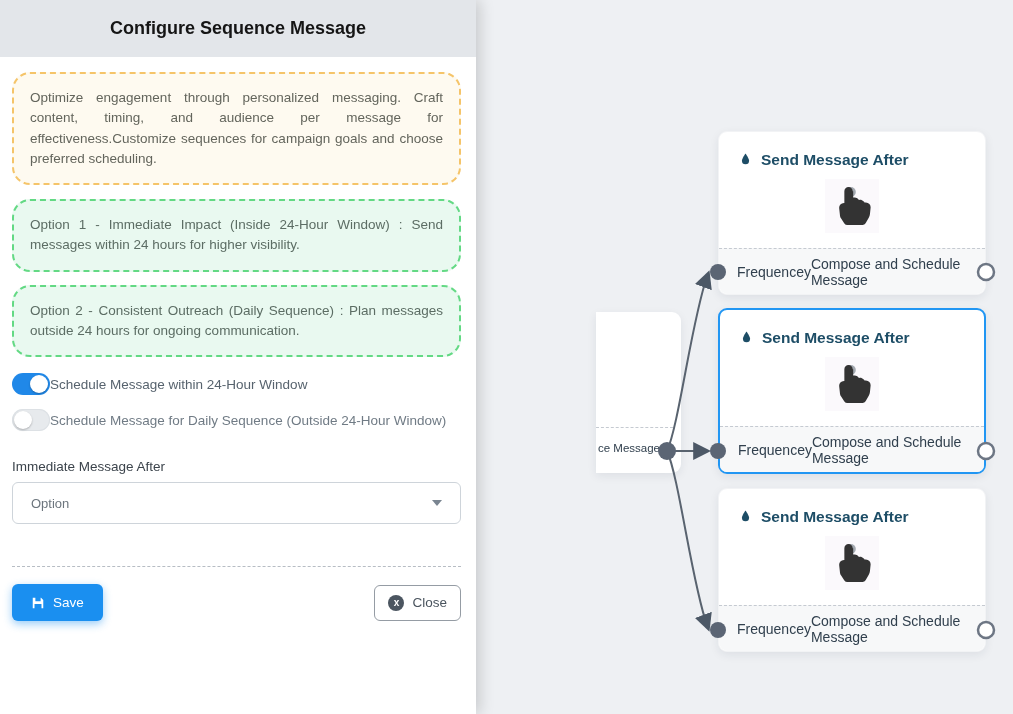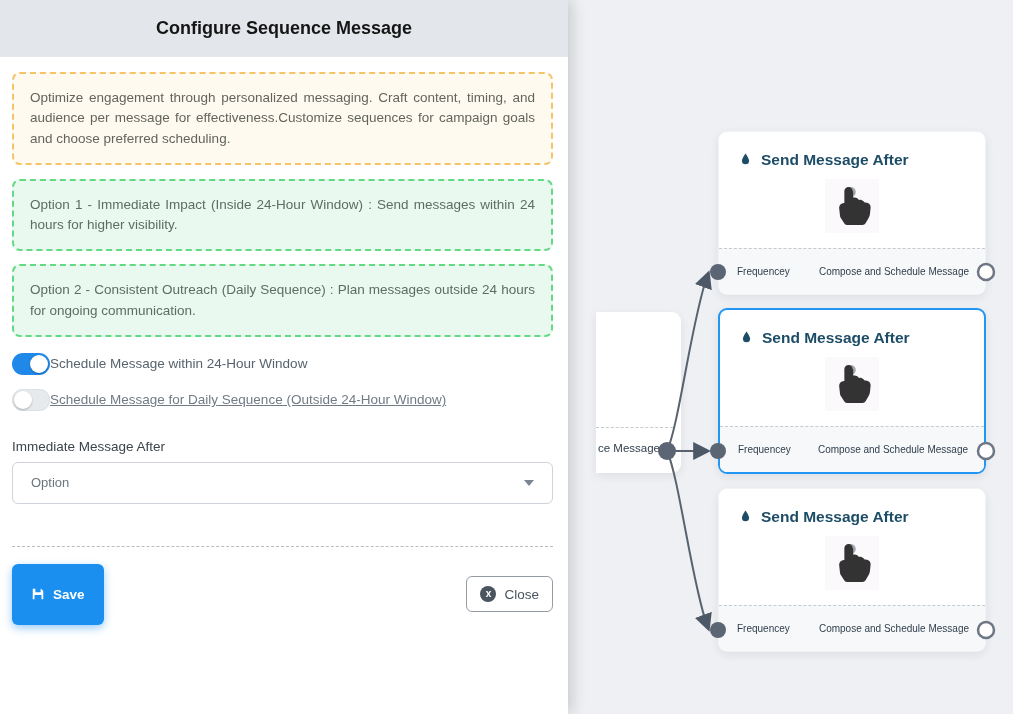--- a/index.html
+++ b/index.html
@@ -14,75 +14,75 @@
     box-shadow:0 3px 10px rgba(30,40,60,.08); z-index:1; }
   .flow-card.selected { border:2px solid #2196f3; height:166px; }
   .flow-card-title { display:flex; align-items:flex-start; gap:9px;
     padding:19px 20px 0 20px; font-size:15.5px; font-weight:bold; color:#1d4d66; }
   .hand-box { position:absolute; top:47px; left:50%; transform:translateX(-50%);
     width:54px; height:54px; background:#fbf9fc; display:flex;
     align-items:center; justify-content:center; }
   .flow-card-footer { position:absolute; left:0; right:0; bottom:0; height:46px;
     background:#f7f8f9; border-top:1px dashed #c5cad1; border-radius:0 0 9px 9px;
     display:flex; align-items:center; justify-content:space-between;
-    padding:0 16px 0 18px; font-size:10px; color:#31404e; }
+    padding:0 16px 0 18px; font-size:14px; color:#31404e; }
   .flow-card.selected .flow-card-footer { border-radius:0 0 7px 7px; }
 
   .partial-card { position:absolute; left:0; top:312px; width:85px; height:161px;
     background:#fff; border-radius:0 9px 9px 0;
     box-shadow:0 3px 10px rgba(30,40,60,.08); z-index:1; overflow:hidden; }
   .partial-divider { position:absolute; left:0; right:8px; top:115px;
     border-top:1px dashed #c5cad1; }
   .partial-label { position:absolute; left:2px; top:130px; font-size:11.5px;
     color:#31404e; white-space:nowrap; }
 
   .edges-svg { position:absolute; inset:0; z-index:5; pointer-events:none; }
 
   
-  .dialog-panel { position:absolute; left:0; top:0; width:568px; height:714px;
+  .dialog-panel { position:absolute; left:0; top:0; width:476px; height:714px;
     background:#fff; box-shadow:4px 0 14px rgba(0,0,0,.16); z-index:10; }
   .dialog-header { height:57px; background:#e3e6ea; display:flex;
     align-items:center; justify-content:center; font-size:18px; font-weight:bold;
     color:#151515; }
   .dialog-body { padding:15px 15px 0 12px; }
 
-  .note-box { border-radius:8px; padding:14px 16px; font-size:13.5px;
+  .note-box { border-radius:18px; padding:14px 16px; font-size:13.5px;
     line-height:1.5; text-align:justify; }
   .note-yellow { background:#fefaf0; border:2px dashed #f5c469; color:#63655c; }
   .note-green  { background:#e9f9f0; border:2px dashed #63d984; color:#5c6d64;
     margin-top:14px; }
 
   .toggle-row { display:flex; align-items:center; margin-top:16px; }
   .switch { width:38px; height:22px; border-radius:11px; position:relative;
     flex:0 0 auto; cursor:pointer; }
   .switch.on  { background:#2088e8; }
   .switch.off { background:#e7eaed; box-shadow:inset 0 0 0 1px #dde1e5; }
   .switch .knob { position:absolute; top:2px; width:18px; height:18px;
     border-radius:50%; background:#fff; box-shadow:0 1px 2px rgba(0,0,0,.25); }
   .switch.on  .knob { right:2px; }
   .switch.off .knob { left:2px; }
   .toggle-label { font-size:13.5px; color:#57636e; }
-  .toggle-label.muted { color:#707b85;text-decoration:underline; }
+  .toggle-label.muted { color:#707b85; }
 
   .field-label { margin-top:28px; font-size:13.5px; color:#3c444c; }
   .select-box { margin-top:8px; height:42px; border:1px solid #ced4da;
     border-radius:6px; display:flex; align-items:center;
     justify-content:space-between; padding:0 18px; cursor:pointer;
     background:#fff; }
   .select-value { font-size:13px; color:#6c757d; }
   .caret-down { width:0; height:0; border-left:5px solid transparent;
     border-right:5px solid transparent; border-top:6px solid #7a8591; }
 
   .footer-divider { margin-top:42px; border-top:1px dashed #b7bdc4; }
   .button-row { display:flex; align-items:center; justify-content:space-between;
     padding:17px 15px 0 12px; }
   .btn { display:flex; align-items:center; gap:8px; border-radius:6px;
     font-size:13.5px; cursor:pointer; }
-  .btn-save { background:#1a8ff0; color:#fff; font-weight:bold;
-    padding:23px 19px; border:none; box-shadow:0 3px 9px rgba(26,143,240,.45); }
+  .btn-save { background:#1a8ff0; color:#fff; font-weight:normal;
+    padding:11px 19px; border:none; box-shadow:0 3px 9px rgba(26,143,240,.45); }
   .btn-close { background:#fff; color:#4a545e; padding:9px 13px;
     border:1px solid #959ca4; }
   .close-x { width:16px; height:16px; border-radius:50%; background:#4b5560;
     color:#fff; font-size:10px; font-weight:bold; display:flex;
     align-items:center; justify-content:center; line-height:1; }
 </style>
 </head>
 <body>
 
 <div class="flow-panel">

